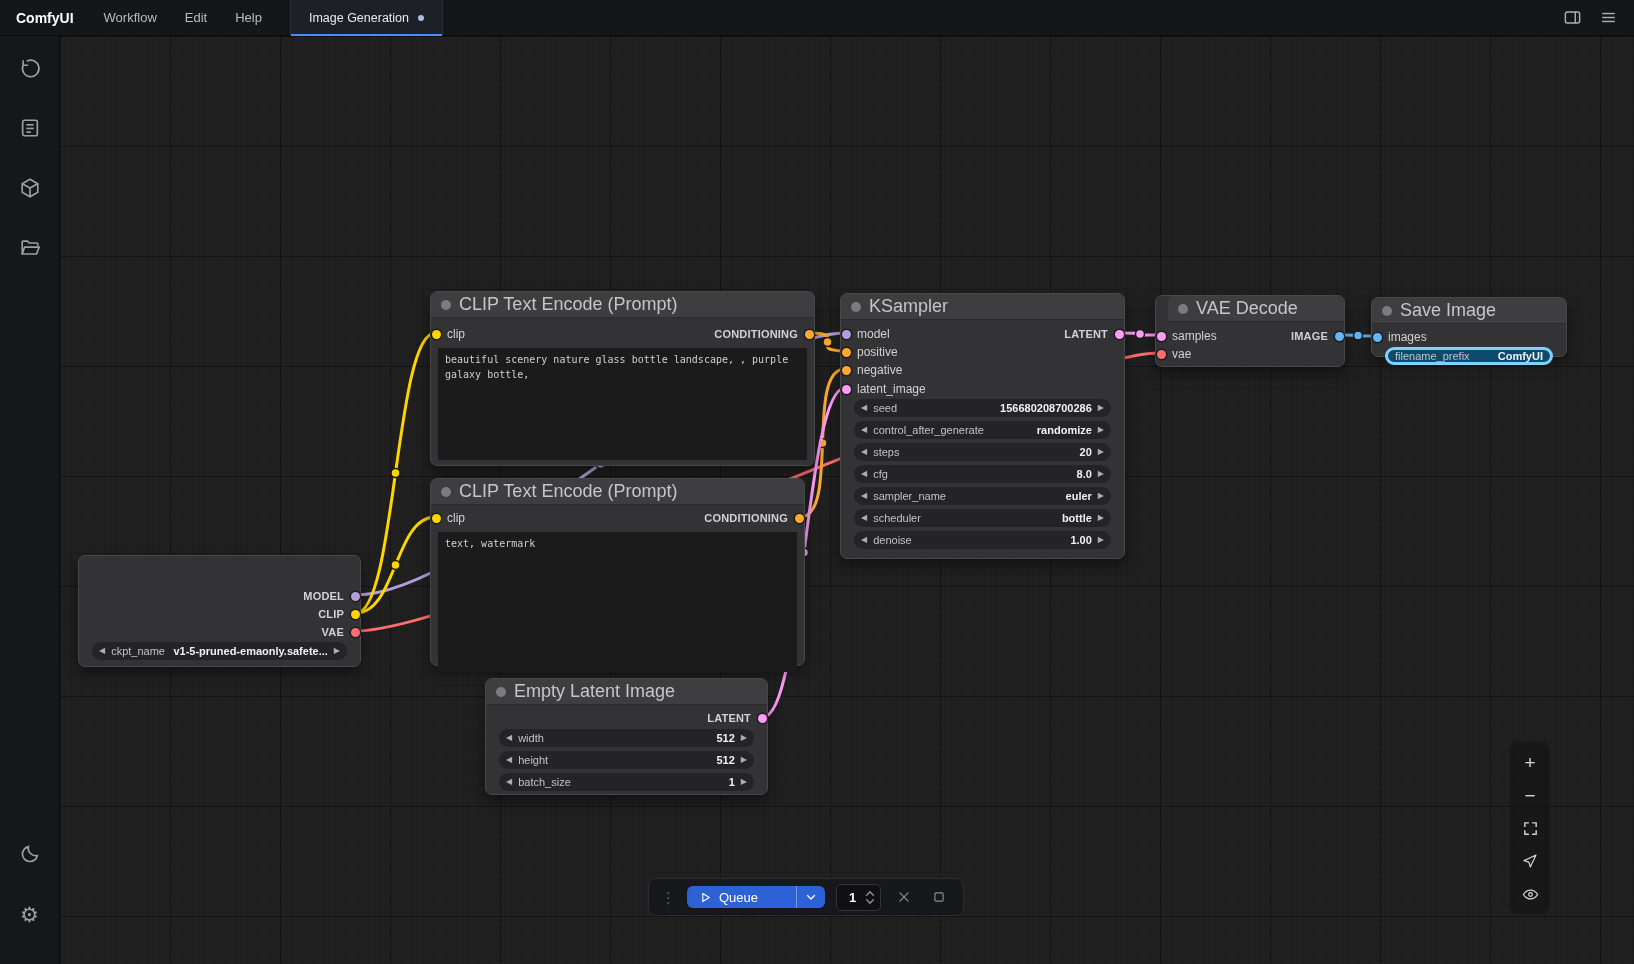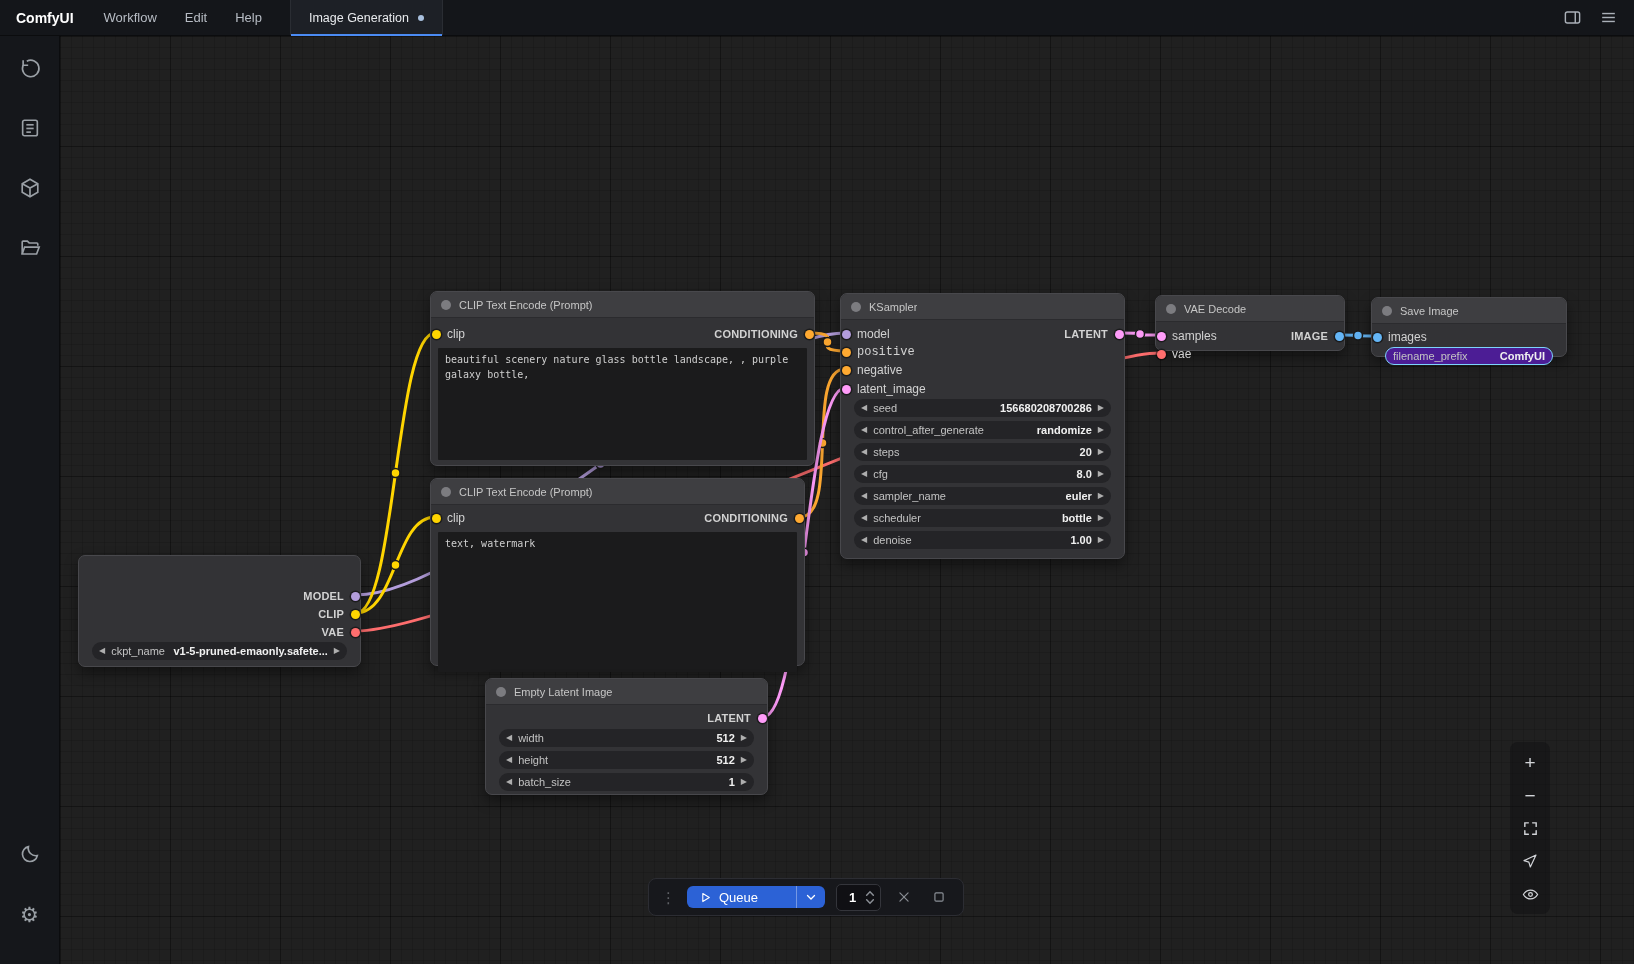--- a/index.html
+++ b/index.html
@@ -38,33 +38,33 @@
     background-size:110px 110px, 110px 110px, 11px 11px, 11px 11px; }
   #wires { position:absolute; inset:0; width:100%; height:100%; z-index:1; }
   #nodes { position:absolute; inset:0; z-index:2; }
 
   
   .node { position:absolute; background:#333336; border:1px solid #48484c; border-radius:7px;
     box-shadow:0 6px 14px rgba(0,0,0,.45); }
   .node-header { height:26px; background:#3e3e41; border-radius:6px 6px 0 0; display:flex;
     align-items:center; gap:8px; padding:0 10px; border-bottom:1px solid #2b2b2e; }
   .collapse-dot { width:10px; height:10px; border-radius:50%; background:#7c7c80; flex:0 0 auto; }
-  .node-title { font-size:11px; color:#c6c6c6; white-space:nowrap; overflow:hidden; }
+  .node-title { font-size:18px; color:#c6c6c6; white-space:nowrap; overflow:hidden; }
   .port { position:absolute; width:9px; height:9px; border-radius:50%; box-shadow:0 0 0 1.5px rgba(0,0,0,.45); z-index:3; }
   .port.in { left:0.5px; }
   .port.out { right:0.5px; }
   .slot-label { position:absolute; font-size:12px; color:#d2d2d2; height:16px; line-height:16px; white-space:nowrap; }
   .slot-label.in { left:16px; }
   .slot-label.out { right:16px; font-weight:700; font-size:11px; letter-spacing:.2px; }
   .widget { position:absolute; left:13px; right:13px; height:18px; border-radius:9px; background:#242427;
     display:flex; align-items:center; padding:0 7px; font-size:11px; color:#c3c3c3; gap:6px; }
   .widget .arrow { font-size:8px; color:#aeaeae; line-height:1; }
   .widget .w-label { flex:1; text-align:left; overflow:hidden; white-space:nowrap; }
   .widget .w-value { font-weight:700; color:#f0f0f0; white-space:nowrap; }
-  .widget.text { background:#4c1d95; border:1px solid #7dd3fc; }
+  .widget.text { background:#0c4a6e; border:3px solid #7dd3fc; }
   .node-text { position:absolute; left:7px; right:7px; background:#1b1b1c; border-radius:1px;
     padding:5px 7px; font-family:"DejaVu Sans Mono",monospace; font-size:10px; color:#cfcfcf;
     line-height:1.45; white-space:pre-wrap; overflow:hidden; }
 
   
   .queue-bar { position:absolute; left:588px; top:842px; height:38px; display:flex; align-items:center;
     gap:11px; background:#17181c; border:1px solid #2c2d33; border-radius:8px; padding:0 12px; z-index:6; }
   .drag-dots { color:#5f6166; font-size:15px; line-height:1; }
   .queue-btn { display:flex; align-items:stretch; height:22px; background:#2c62d6; border-radius:6px;
     color:#fff; overflow:hidden;gap:26px; }
@@ -235,21 +235,21 @@
         </div>
       </div>
       <div class="node" style="left: 780px; top: 257px; width: 285px; height: 266px;">
         <div class="node-header">
           <span class="collapse-dot"></span>
           <span class="node-title">KSampler</span>
         </div>
         <span class="port in" style="top: 35.5px; background: rgb(179, 157, 219);"></span>
         <span class="slot-label in" style="top: 32px;">model</span>
         <span class="port in" style="top: 53.5px; background: rgb(255, 169, 49);"></span>
-        <span class="slot-label in" style="top: 50px; font-family: Liberation Mono, monospace;">positive</span>
+        <span class="slot-label in" style="top: 50px;">positive</span>
         <span class="port in" style="top: 71.5px; background: rgb(255, 169, 49);"></span>
         <span class="slot-label in" style="top: 68px;">negative</span>
         <span class="port in" style="top: 90.5px; background: rgb(255, 156, 249);"></span>
         <span class="slot-label in" style="top: 87px;">latent_image</span>
         <span class="port out" style="top: 35.5px; background: rgb(255, 156, 249);"></span>
         <span class="slot-label out" style="top: 32px;">LATENT</span>
         <div class="widget" style="top: 105px;">
           <span class="arrow">◀</span>
           <span class="w-label">seed</span>
           <span class="w-value">156680208700286</span>
@@ -285,21 +285,21 @@
           <span class="w-value">bottle</span>
           <span class="arrow">▶</span>
         </div>
         <div class="widget" style="top: 237px;">
           <span class="arrow">◀</span>
           <span class="w-label">denoise</span>
           <span class="w-value">1.00</span>
           <span class="arrow">▶</span>
         </div>
       </div>
-      <div class="node" style="left: 1095px; top: 259px; width: 190px; height: 56px;">
+      <div class="node" style="left: 1095px; top: 259px; width: 190px; height: 72px; padding-left: 12px;">
         <div class="node-header">
           <span class="collapse-dot"></span>
           <span class="node-title">VAE Decode</span>
         </div>
         <span class="port in" style="top: 35.5px; background: rgb(255, 156, 249);"></span>
         <span class="slot-label in" style="top: 32px;">samples</span>
         <span class="port in" style="top: 53.5px; background: rgb(255, 110, 110);"></span>
         <span class="slot-label in" style="top: 50px;">vae</span>
         <span class="port out" style="top: 35.5px; background: rgb(100, 181, 246);"></span>
         <span class="slot-label out" style="top: 32px;">IMAGE</span>

